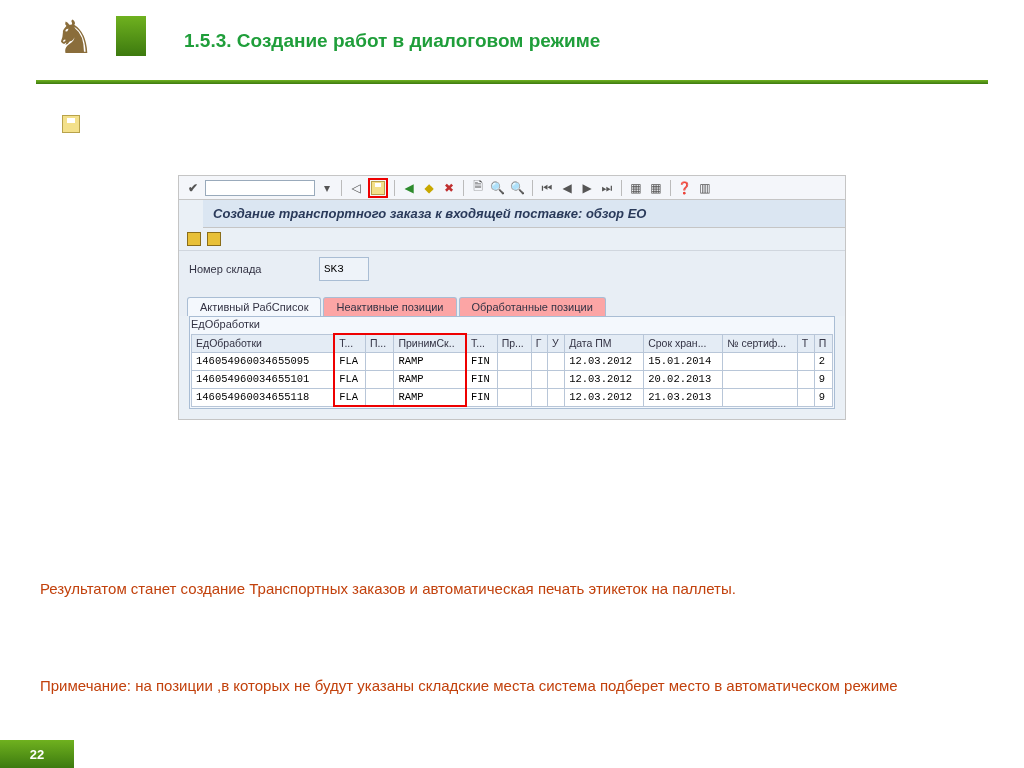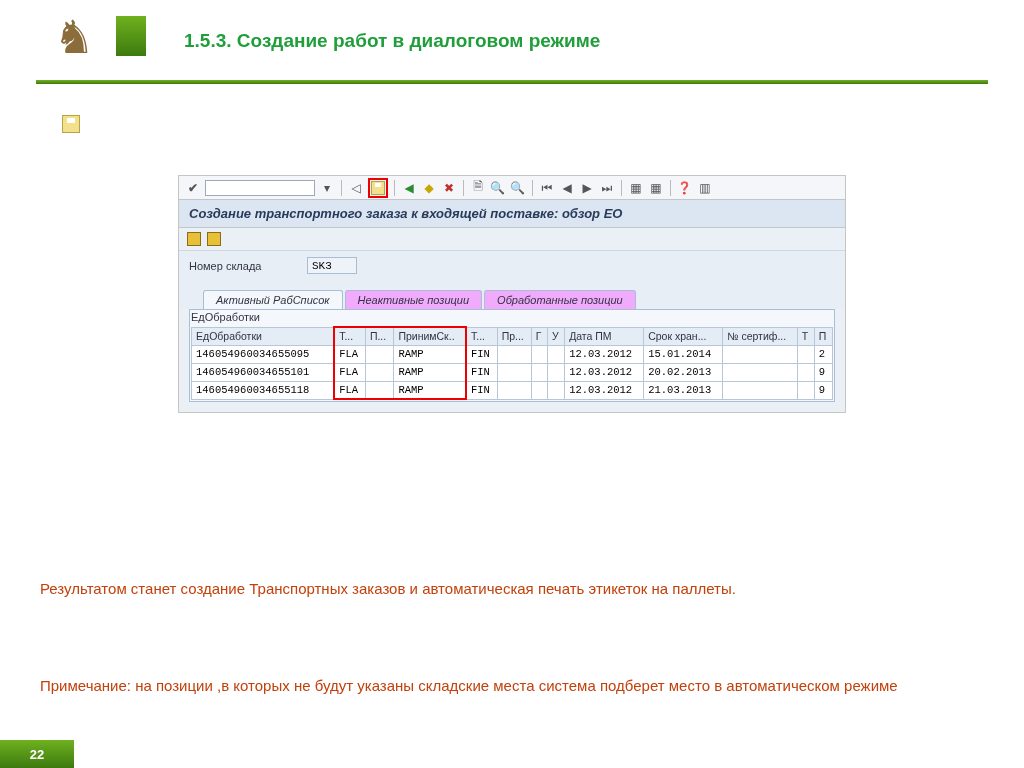--- a/index.html
+++ b/index.html
@@ -109,73 +109,73 @@
     width: 6px; height: 4px; background: #fff;
   }
   .sap-title {
     background: #dbe6f2;
     font-weight: bold;
     font-style: italic;
     font-size: 13px;
     padding: 6px 10px;
     border-bottom: 1px solid #c5c5c5;
     color: #2a3a5a;
+    margin-left: 24px;
   }
   .subtoolbar {
     padding: 4px 8px;
     display: flex; gap: 6px;
     border-bottom: 1px solid #d0d6de;
   }
   .forklift {
     width: 14px; height: 14px;
     background: #e8c038;
     border: 1px solid #8a6d1a;
   }
   .form-area {
     padding: 6px 10px;
     background: #e8eef5;
   }
   .form-row {
     display: flex;
     align-items: center;
     margin-bottom: 4px;
-    gap: 8px;
+    gap: 20px;
   }
   .form-label {
     width: 110px;
     color: #334;
   }
   .form-input {
     background: #eef3f9;
     border: 1px solid #a9bdd4;
-    height: 17px;
+    height: 24px;
     padding: 0 4px;
     font-size: 11px;
     font-family: "Courier New", monospace;
     display: inline-flex;
     align-items: center;
   }
   .form-output {
     background: #eef3f9;
     border: 1px solid #a9bdd4;
     height: 17px;
     padding: 0 4px;
     font-size: 11px;
     display: inline-flex;
     align-items: center;
   }
   .tabs {
     display: flex;
     background: #e8eef5;
-    padding: 6px 10px 0 24px;
+    padding: 6px 10px 0 8px;
     gap: 0;
-    font-style: italic;
   }
   .tab {
-    background: #f0abfc;
+    background: #fca5a5;
     border: 1px solid #a9bdd4;
     border-bottom: none;
     padding: 3px 12px;
     font-size: 11px;
     margin-right: 2px;
     border-radius: 3px 3px 0 0;
     color: #334;
   }
   .tab.active {
     background: #f4f8fd;

